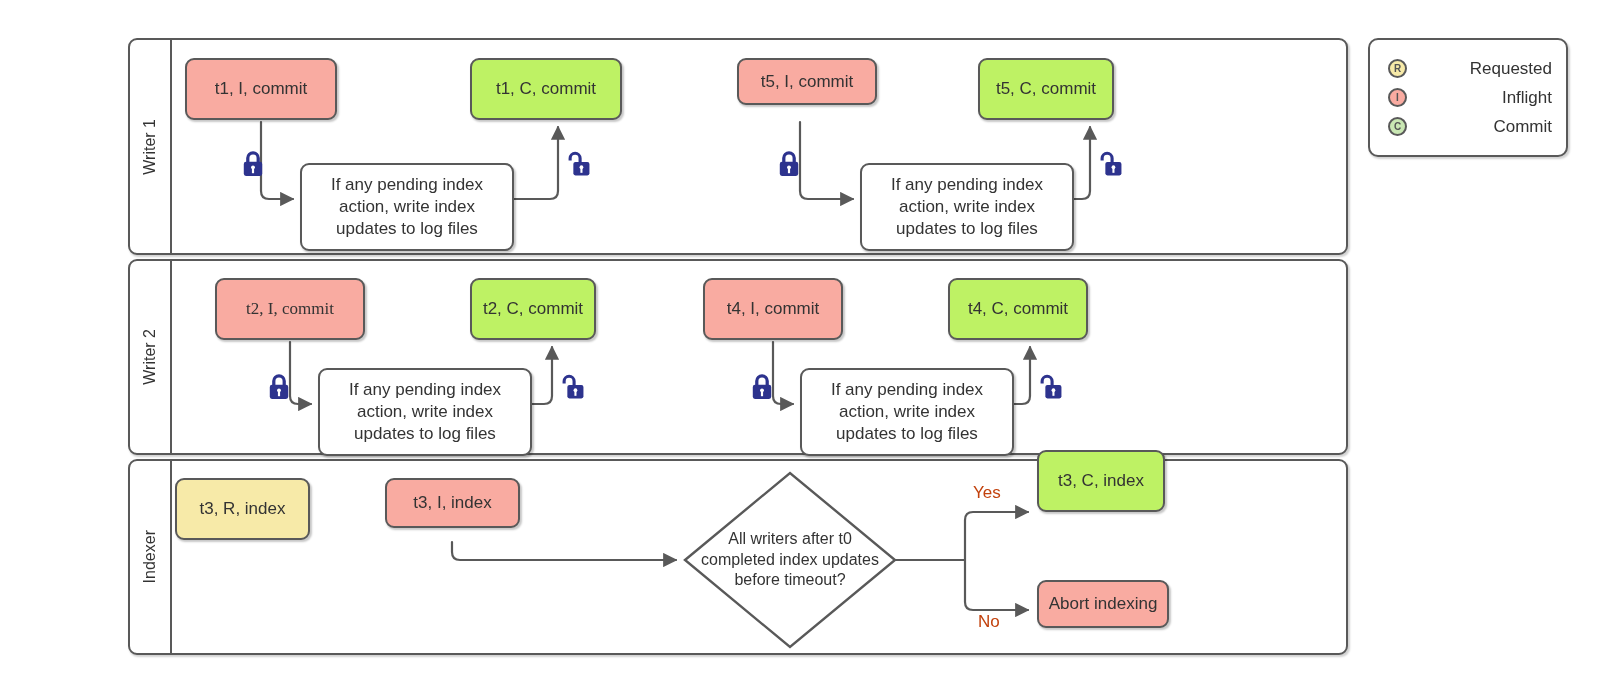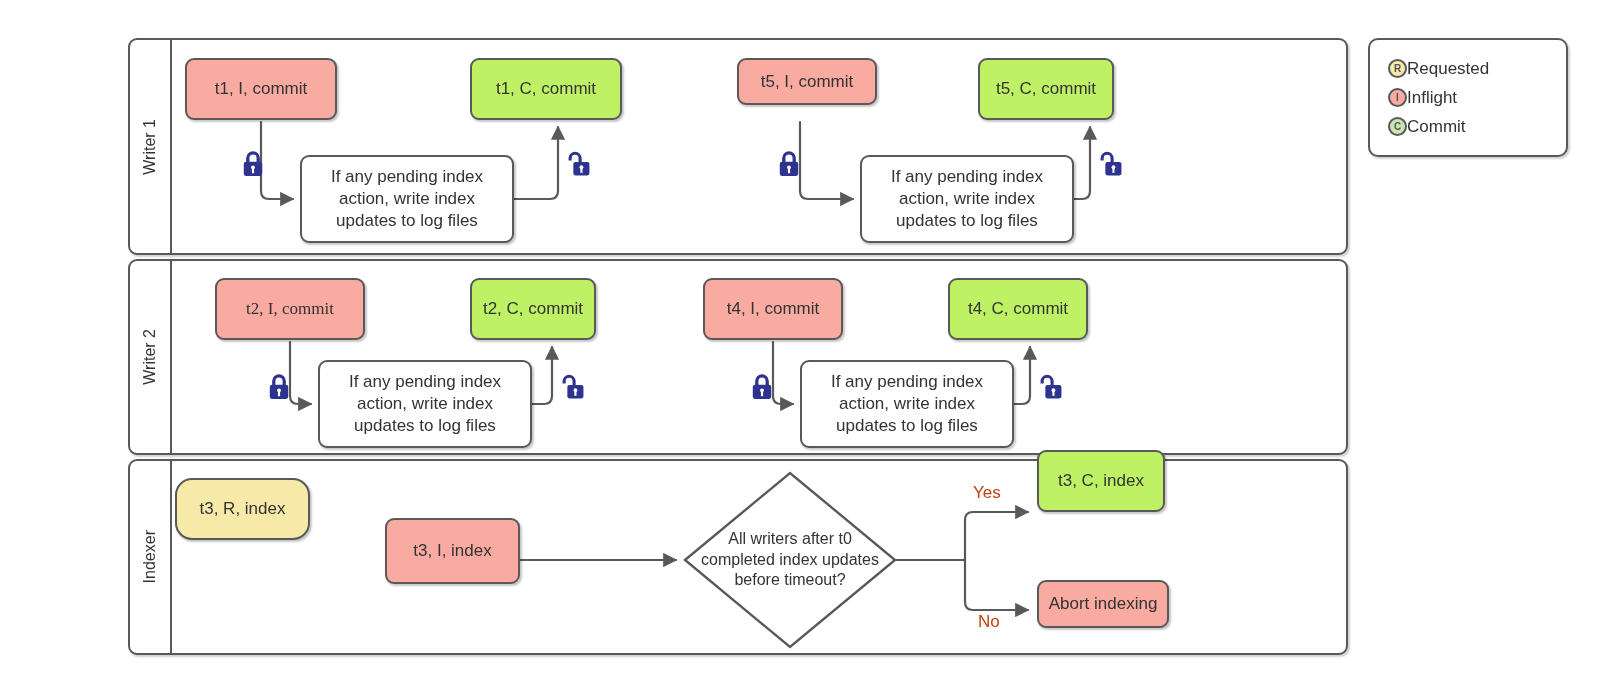--- a/index.html
+++ b/index.html
@@ -24,22 +24,22 @@
   }
   
   .box{
     position:absolute;box-sizing:border-box;border:2px solid #595959;border-radius:9px;
     display:flex;align-items:center;justify-content:center;text-align:center;
     font-size:17px;color:#333;background:#fff;
     box-shadow:1.5px 2px 2px rgba(0,0,0,.22);
   }
   .pink{background:#f9aba1;}
   .green{background:#bef264;}
-  .yellow{background:#f7eaa8;border-radius:17px;}
-  .note{font-size:17px;line-height:1.3;padding:4px 8px;}
+  .yellow{background:#f7eaa8;}
+  .note{font-size:17px;line-height:1.3;padding:4px 8px;margin-top:8px;}
   .edge-label{position:absolute;font-size:17px;color:#c2410c;}
   .decision-text{
     position:absolute;left:693px;top:503px;width:194px;height:114px;
     display:flex;align-items:center;justify-content:center;text-align:center;
     font-size:16px;line-height:1.28;color:#333;
   }
   
   svg.overlay{position:absolute;left:0;top:0;pointer-events:none;}
   
   .lock{position:absolute;width:26px;height:30px;}
@@ -49,21 +49,21 @@
     border:2px solid #595959;border-radius:10px;background:#fff;
     box-shadow:1.5px 2px 2px rgba(0,0,0,.18);
     display:flex;flex-direction:column;justify-content:center;gap:5px;padding:8px 14px 8px 18px;
   }
   .legend-row{display:flex;align-items:center;height:24px;}
   .legend-dot{
     width:15px;height:15px;border:2.5px solid #595959;border-radius:50%;
     display:flex;align-items:center;justify-content:center;
     font-size:10px;font-weight:bold;color:#555;flex:0 0 auto;
   }
-  .legend-row .lbl{flex:1;text-align:left;font-size:17px;color:#333;}
+  .legend-row .lbl{flex:1;text-align:right;font-size:17px;color:#333;}
   .lg-r{background:#f7eaa8;}
   .lg-i{background:#f9aba1;}
   .lg-c{background:#c9e7b3;}
 </style>
 </head>
 <body>
 
 <div class="lane" style="top:38px;height:217px;">
   <div class="lane-label">
     <span>Writer 1</span>
@@ -111,21 +111,21 @@
 <div class="box note" style="left:860px;top:155px;width:214px;height:88px;">If any pending index action, write index updates to log files</div>
 
 <div class="box pink" style="left:215px;top:278px;width:150px;height:62px;font-family:Liberation Serif, serif;">t2, I, commit</div>
 <div class="box green" style="left:470px;top:278px;width:126px;height:62px;">t2, C, commit</div>
 <div class="box note" style="left:318px;top:360px;width:214px;height:88px;">If any pending index action, write index updates to log files</div>
 <div class="box pink" style="left:703px;top:278px;width:140px;height:62px;">t4, I, commit</div>
 <div class="box green" style="left:948px;top:278px;width:140px;height:62px;">t4, C, commit</div>
 <div class="box note" style="left:800px;top:360px;width:214px;height:88px;">If any pending index action, write index updates to log files</div>
 
 <div class="box yellow" style="left:175px;top:478px;width:135px;height:62px;">t3, R, index</div>
-<div class="box pink" style="left:385px;top:478px;width:135px;height:66px;margin-top:40px;">t3, I, index</div>
+<div class="box pink" style="left:385px;top:478px;width:135px;height:50px;">t3, I, index</div>
 <div class="decision-text">All writers after t0 completed index updates before timeout?</div>
 <div class="box green" style="left:1037px;top:450px;width:128px;height:62px;">t3, C, index</div>
 <div class="box pink" style="left:1037px;top:580px;width:132px;height:48px;">Abort indexing</div>
 
 <div class="edge-label" style="left:973px;top:483px;">Yes</div>
 <div class="edge-label" style="left:978px;top:612px;">No</div>
 
 <div class="lock" style="left:240px;top:149px;">
   <svg width="26" height="30" viewBox="0 0 24 27">
     <path d="M7.2 12 V8 a4.8 4.8 0 0 1 9.6 0 V12" fill="none" stroke="#2d338e" stroke-width="3"></path>

